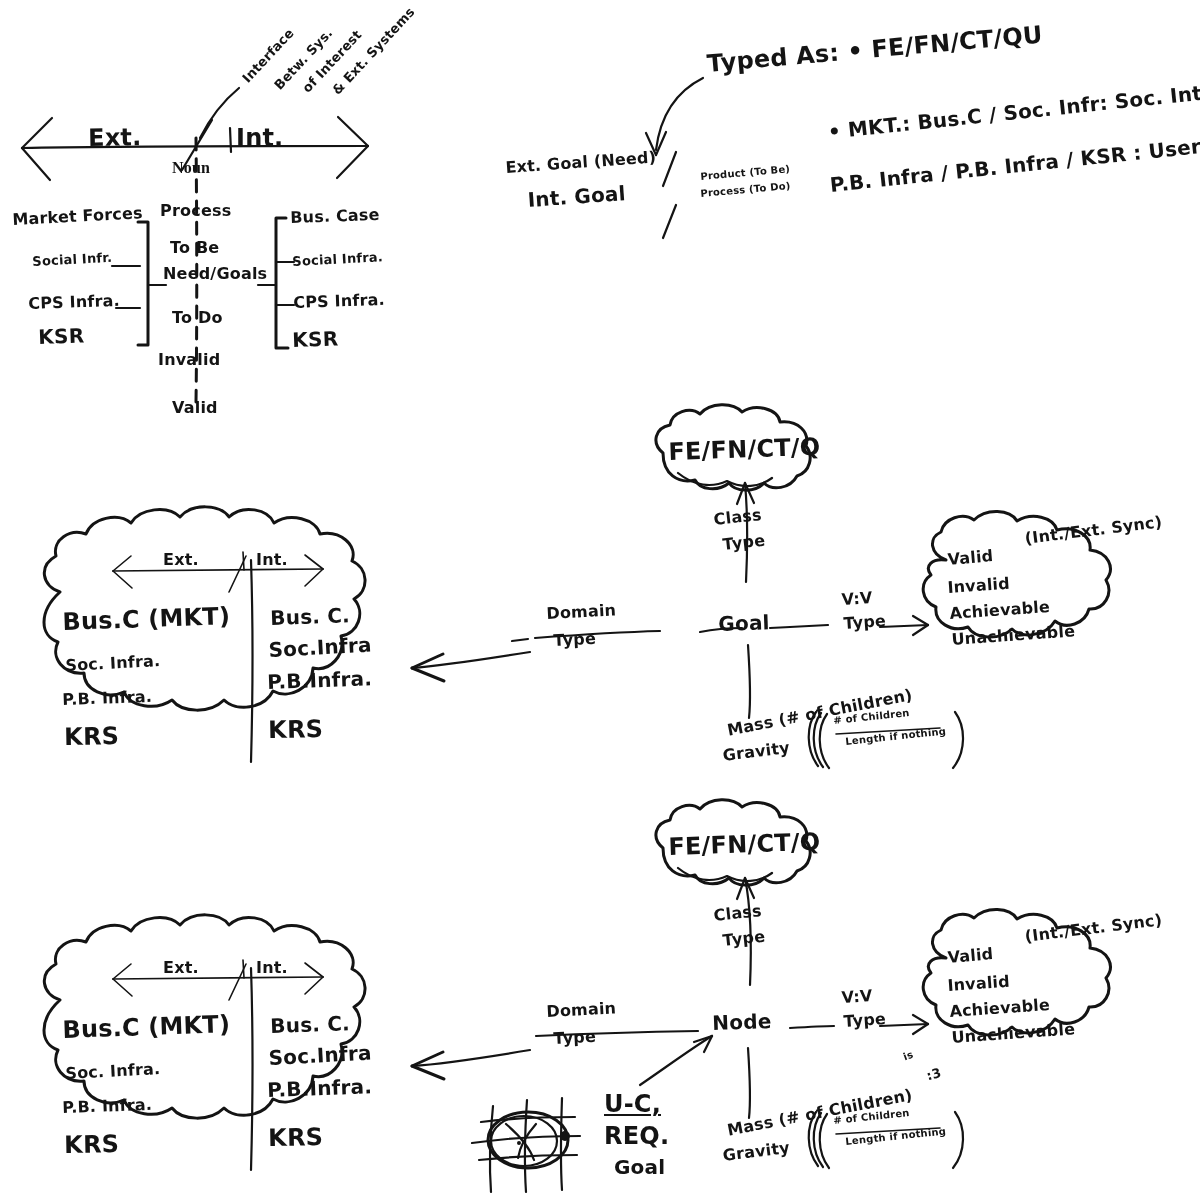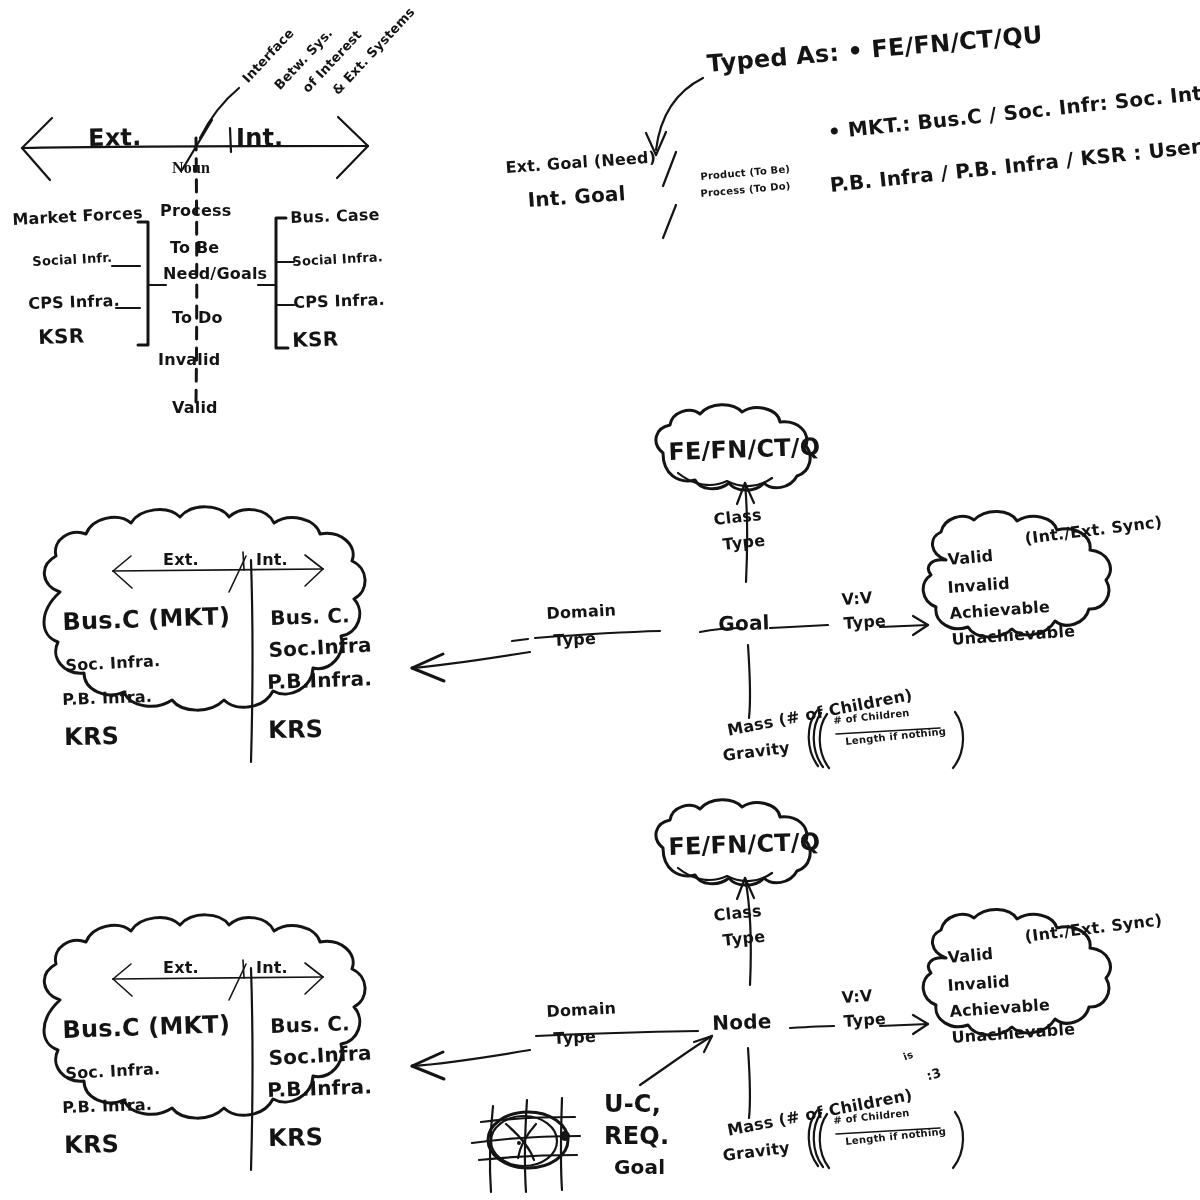--- a/index.html
+++ b/index.html
@@ -377,21 +377,21 @@
 <div class="lbl md" style="left:949px;top:1004px;transform:rotate(-4deg);">Achievable</div>
 <div class="lbl md" style="left:951px;top:1030px;transform:rotate(-4deg);">Unachievable</div>
 
 <div class="lbl md" style="left:726px;top:1123px;transform:rotate(-11deg);">Mass (# of Children)</div>
 <div class="lbl xs" style="left:902px;top:1053px;transform:rotate(-20deg);">is</div>
 <div class="lbl sm" style="left:925px;top:1070px;transform:rotate(-16deg);">:3</div>
 <div class="lbl md" style="left:722px;top:1148px;transform:rotate(-7deg);">Gravity</div>
 <div class="lbl xs" style="left:833px;top:1116px;transform:rotate(-6deg);"># of Children</div>
 <div class="lbl xs" style="left:845px;top:1137px;transform:rotate(-6deg);">Length if nothing</div>
 
-<div class="lbl xl" style="left:604px;top:1092px;">U-C,</div>
+<div class="lbl xl" style="left:604px;top:1092px;text-decoration:underline;">U-C,</div>
 <div class="lbl xl" style="left:604px;top:1124px;">REQ.</div>
 <div class="lbl lg" style="left:614px;top:1157px;">Goal</div>
 
 <div class="lbl md" style="left:163px;top:960px;">Ext.</div>
 <div class="lbl md" style="left:256px;top:960px;">Int.</div>
 
 <div class="lbl xl" style="left:62px;top:1018px;transform:rotate(-2deg);">Bus.C (MKT)</div>
 <div class="lbl md" style="left:65px;top:1066px;transform:rotate(-3deg);">Soc. Infra.</div>
 <div class="lbl md" style="left:62px;top:1100px;transform:rotate(-2deg);">P.B. Infra.</div>
 <div class="lbl xl" style="left:64px;top:1133px;transform:rotate(-1deg);">KRS</div>

